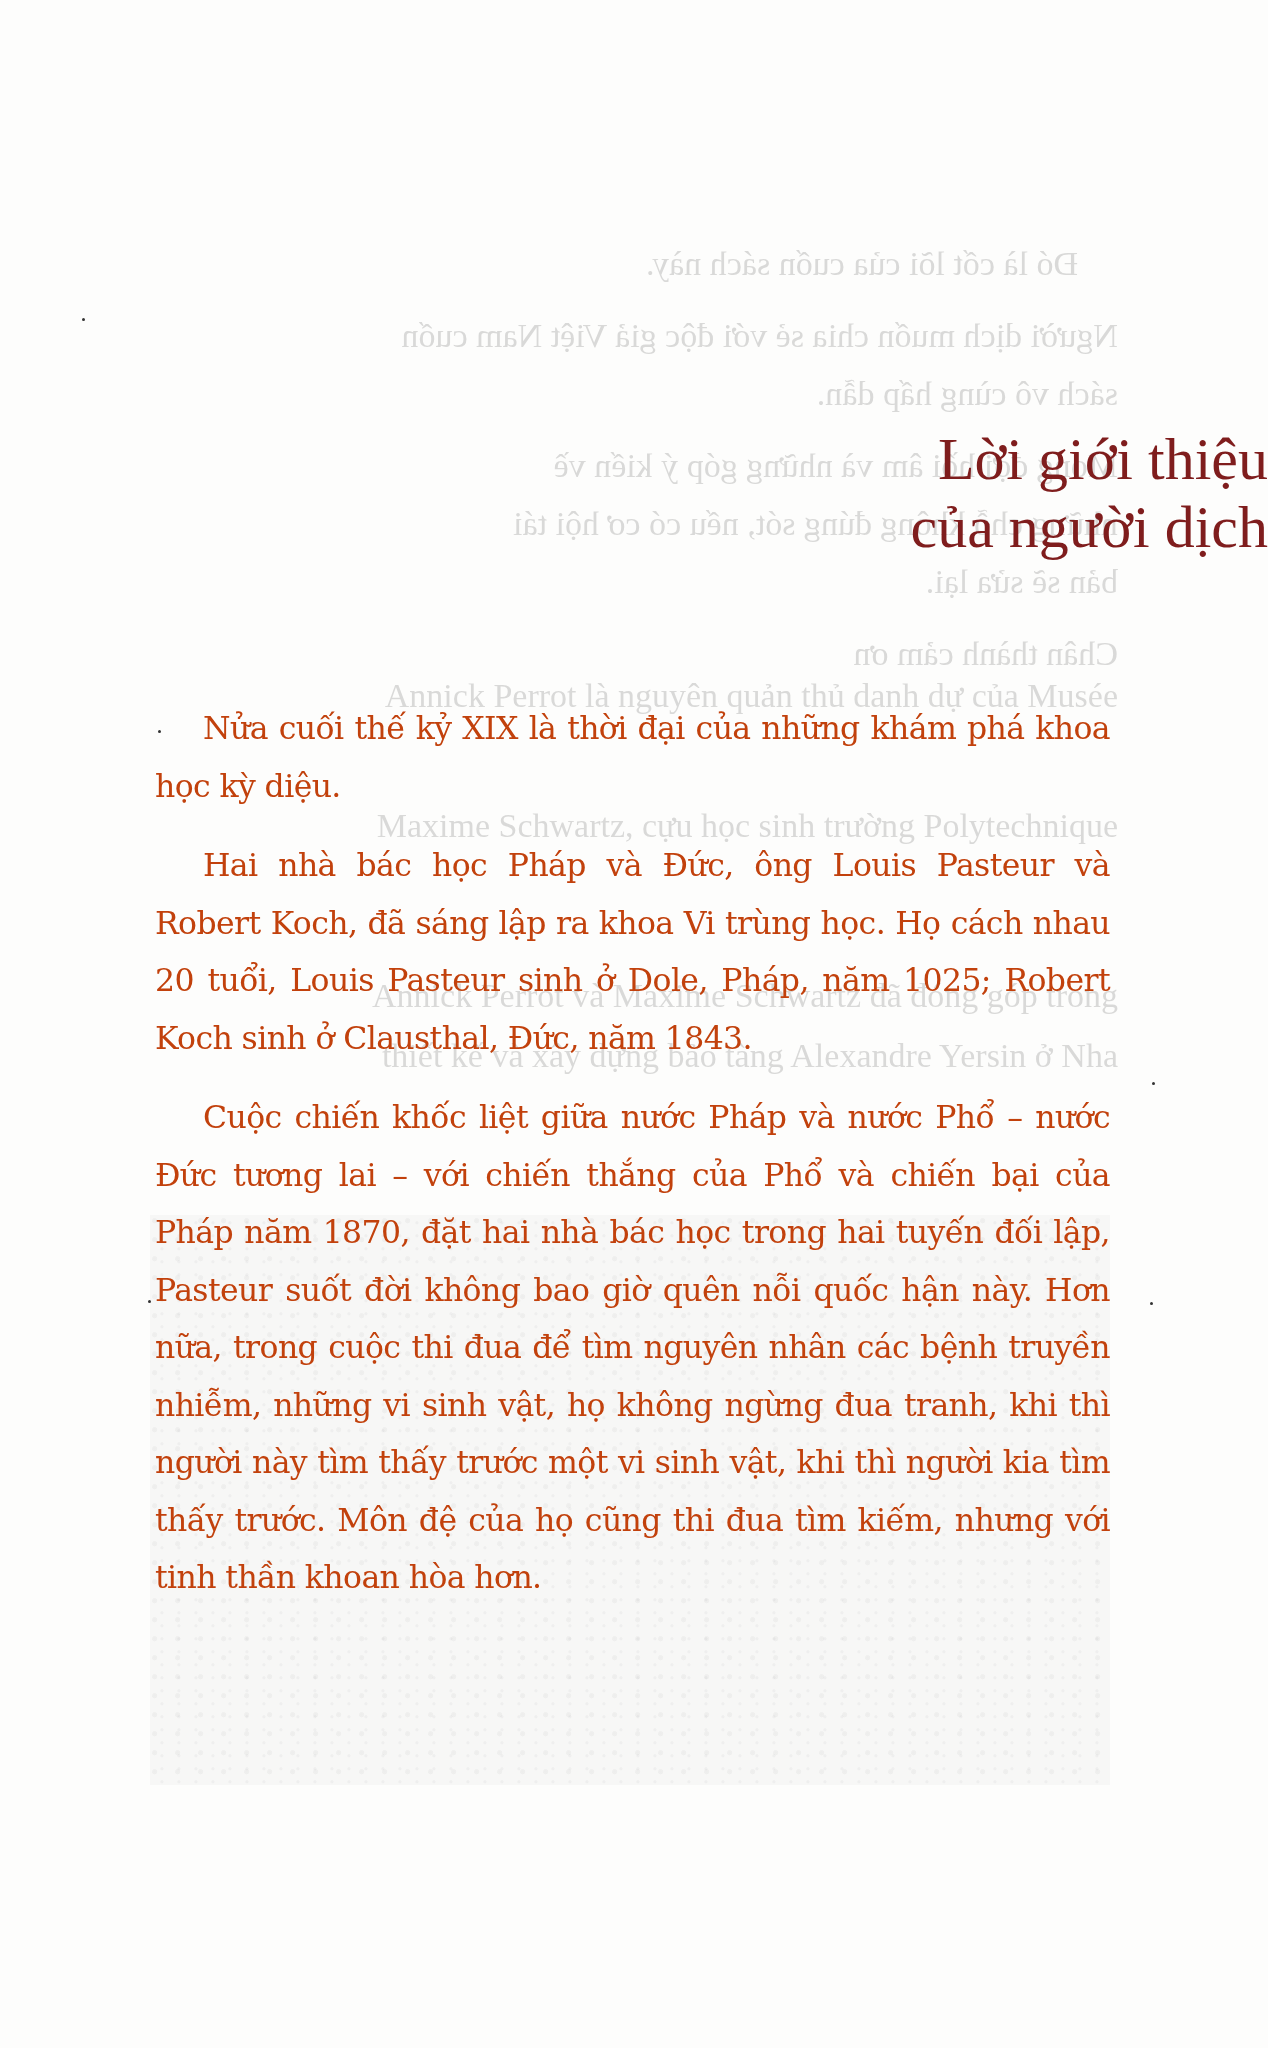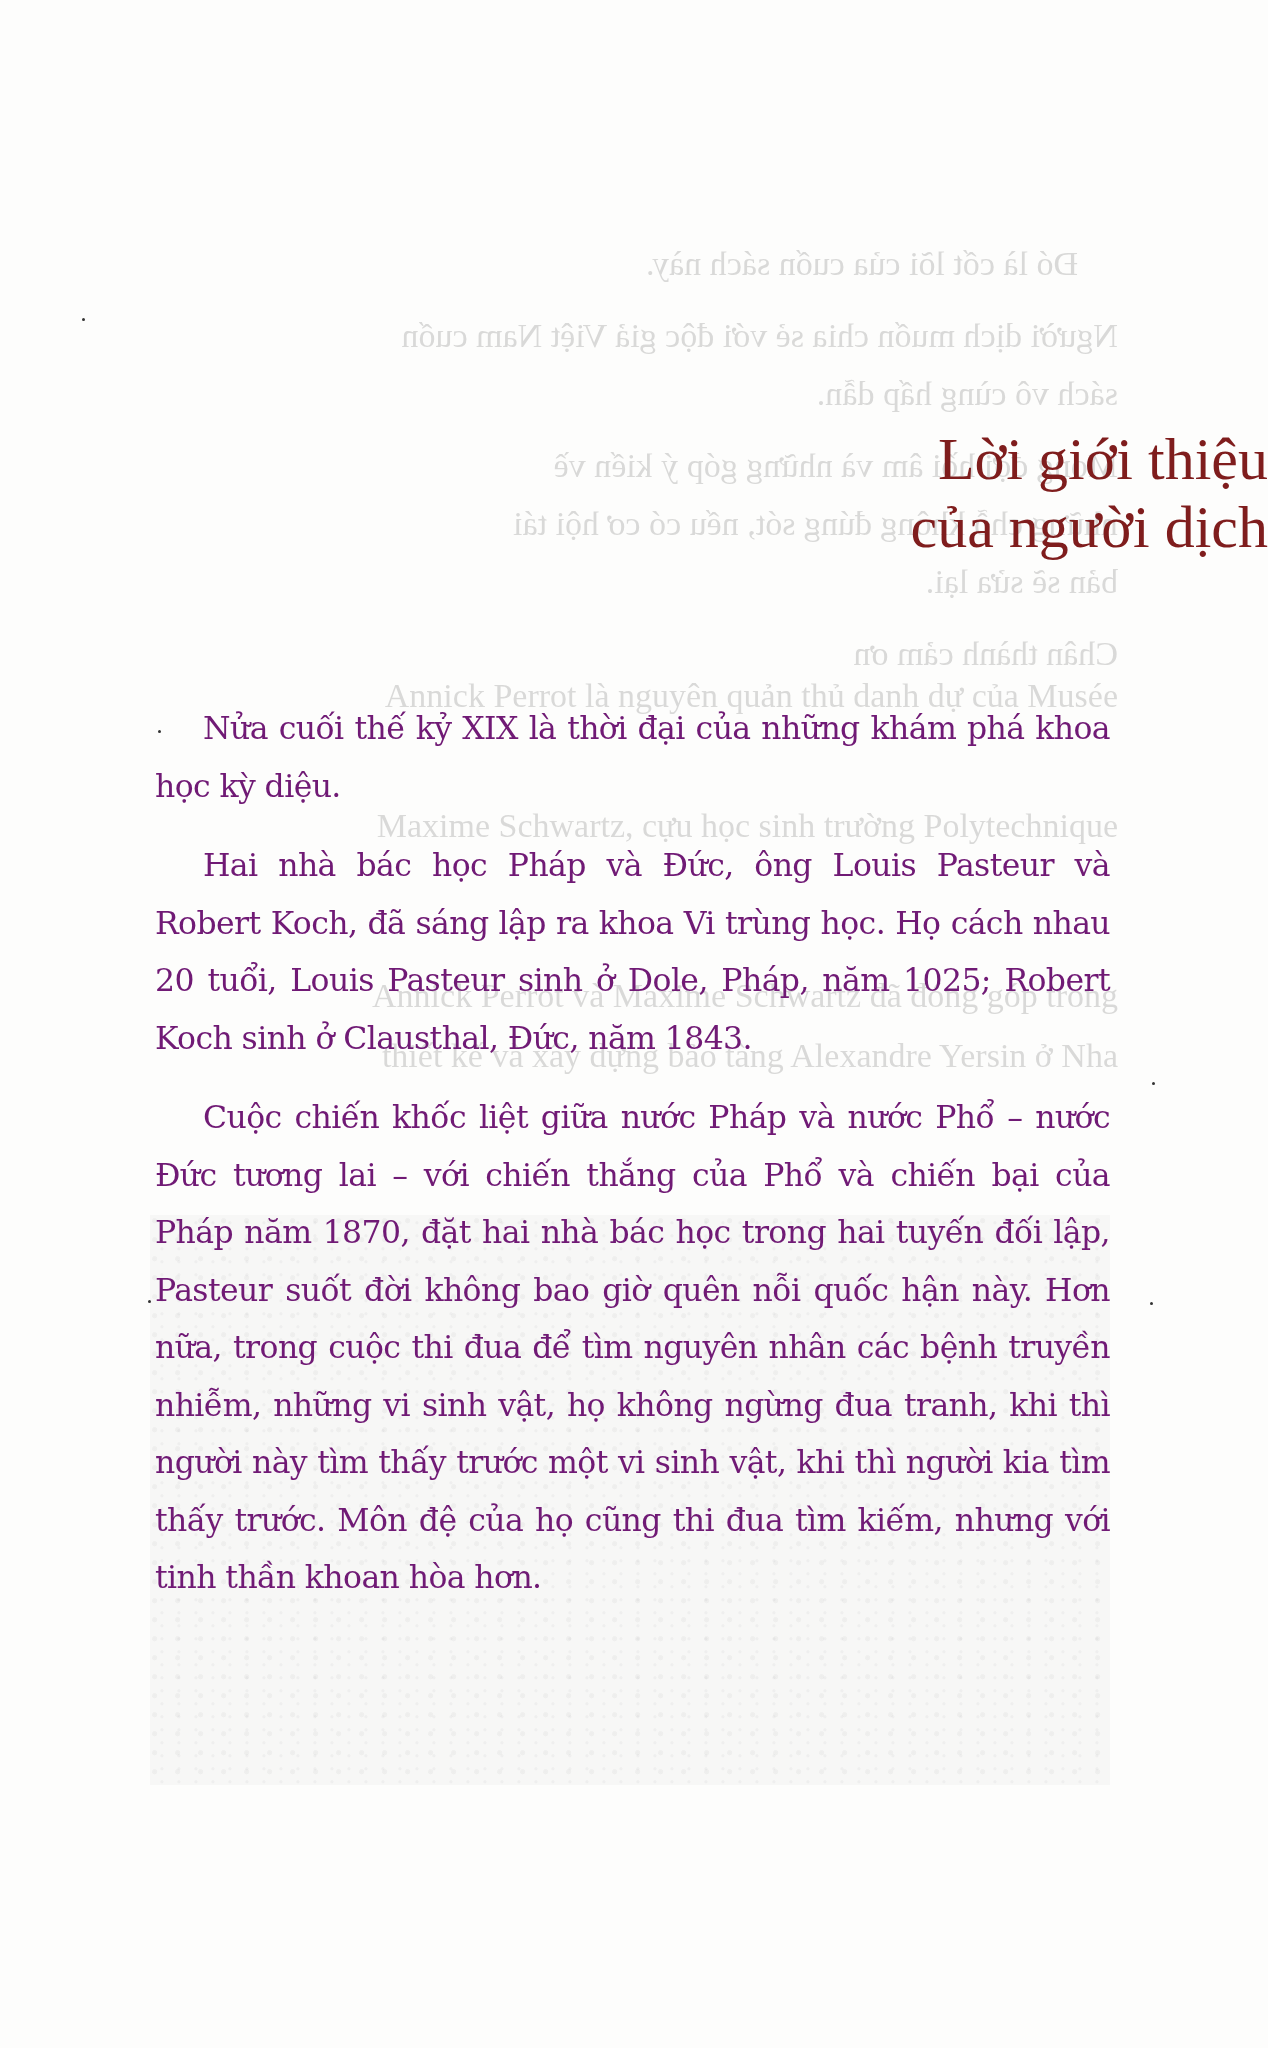--- a/index.html
+++ b/index.html
@@ -41,21 +41,21 @@
     color: #7f1d1d;
   }
   .title div { display: block; }
 
   .body {
     position: absolute; left: 155px; top: 700px; width: 955px;
     font-family: "DejaVu Serif", serif;
     font-size: 31.5px; line-height: 57.5px;
     letter-spacing: -0.6px;
     text-align: justify;
-    color: #701a75;
+    color: #c2410c;
   }
   .body p { margin: 0 0 22px 0; text-indent: 48px; }
   .body p.first { margin-bottom: 22px; }
 
   .speck { position: absolute; width: 3px; height: 3px; background: #333; border-radius: 50%; }
 </style>
 </head>
 <body>
 
 <div class="page">

